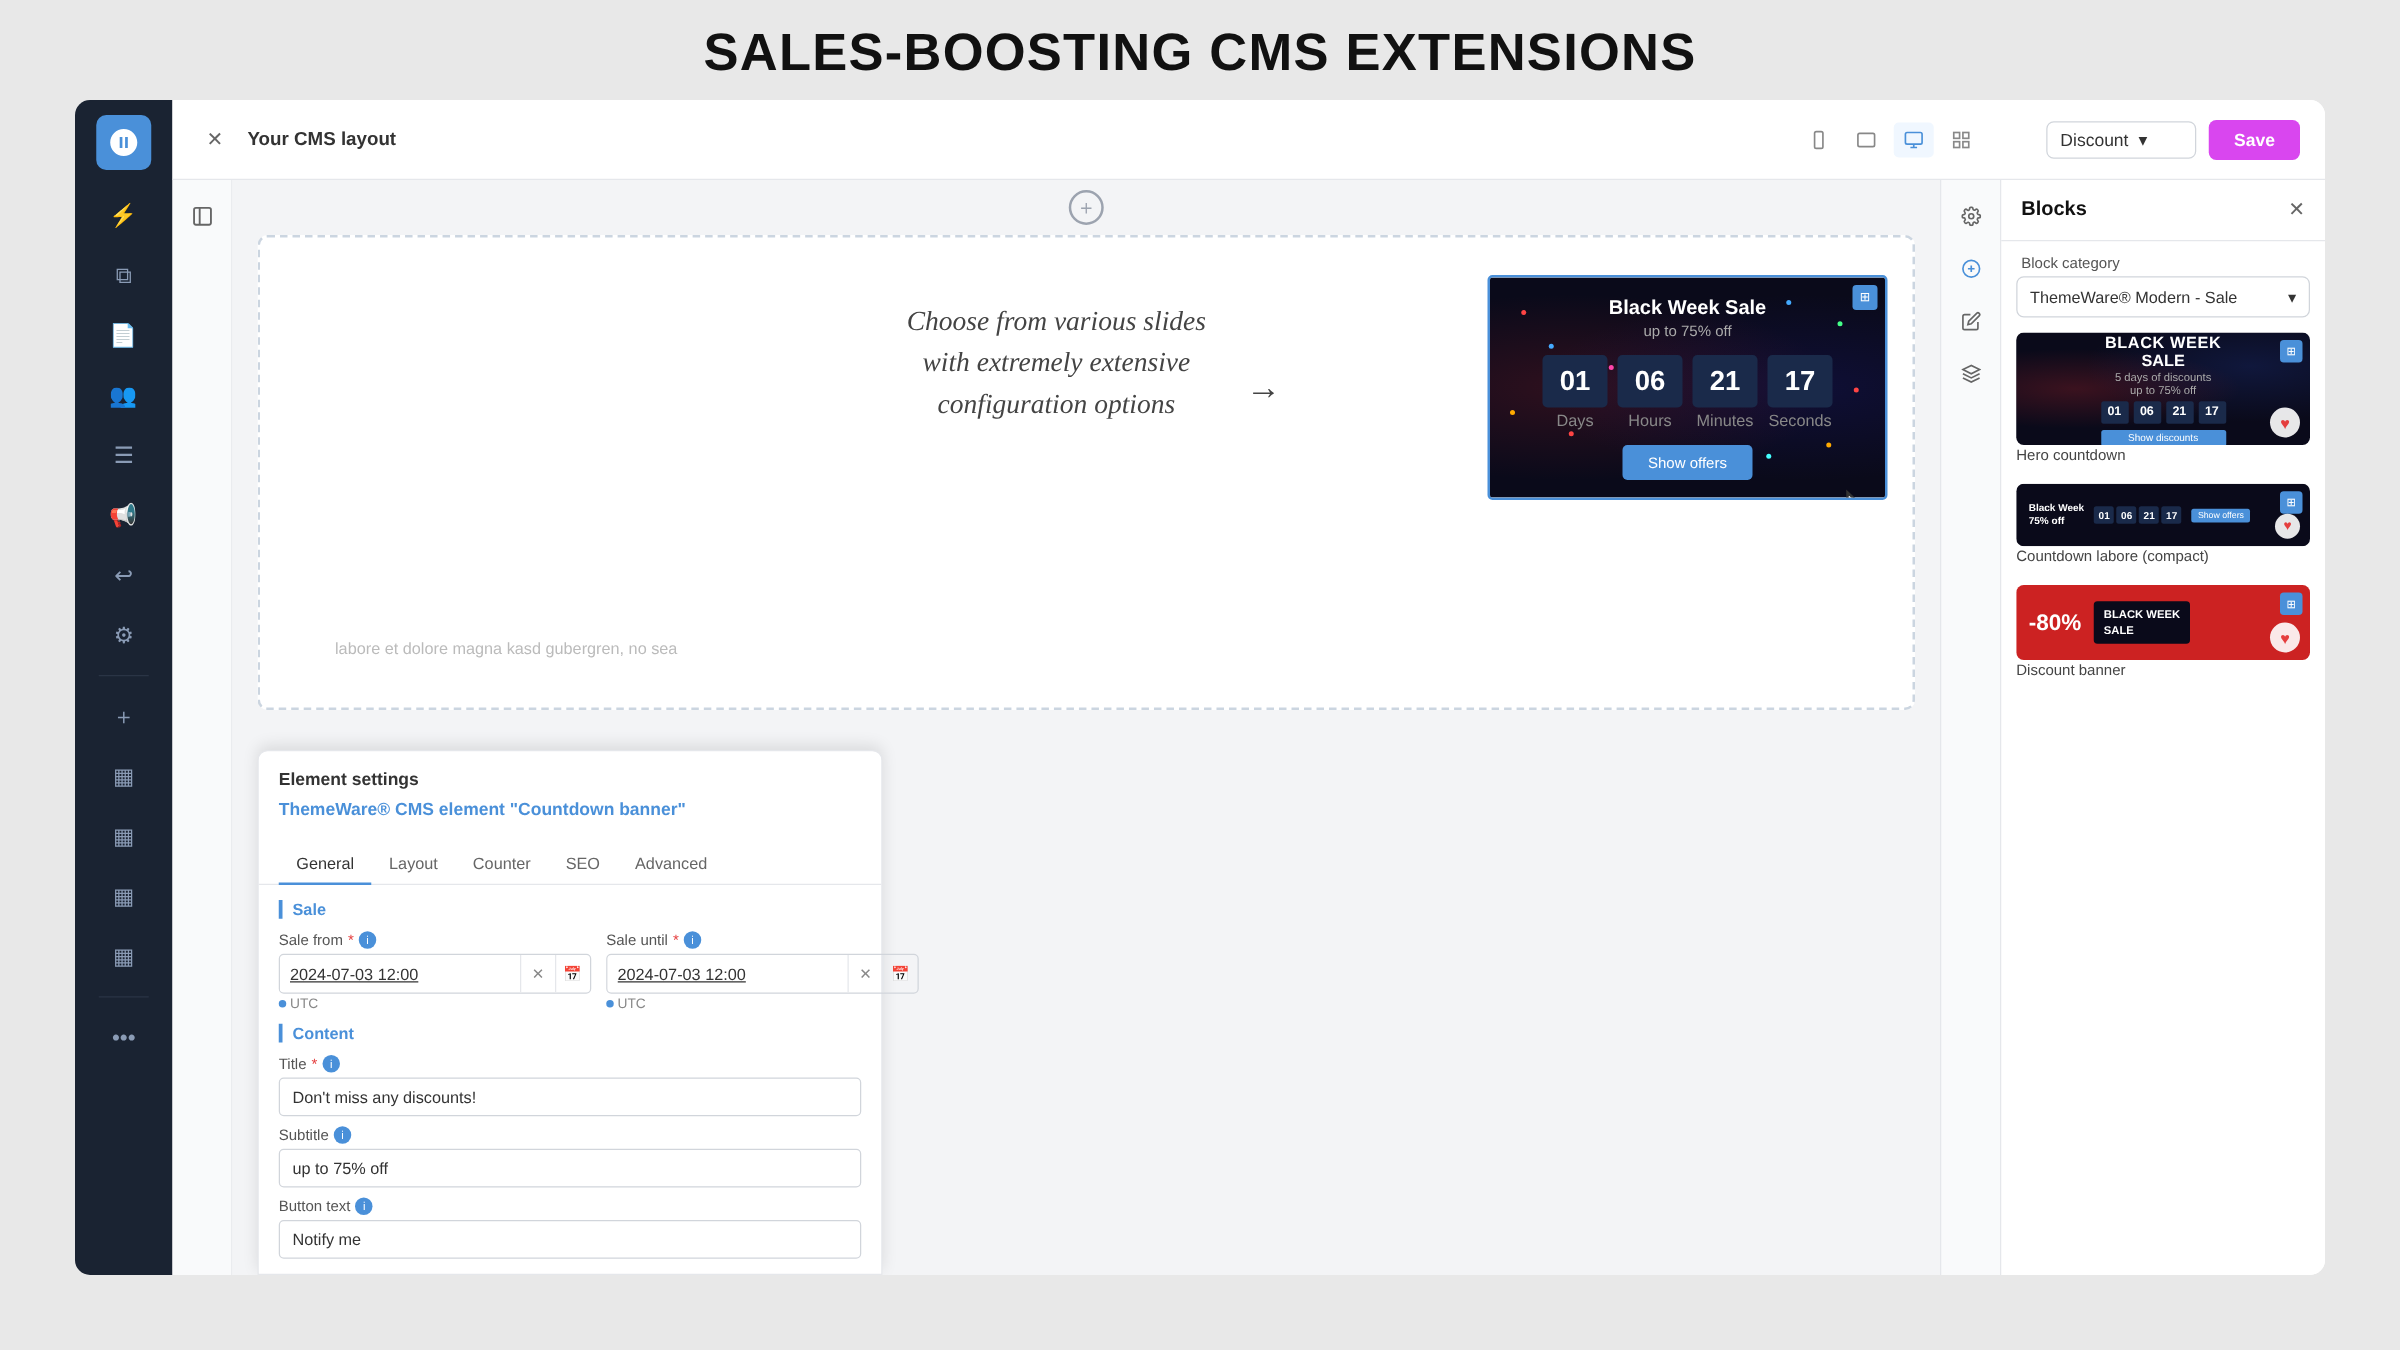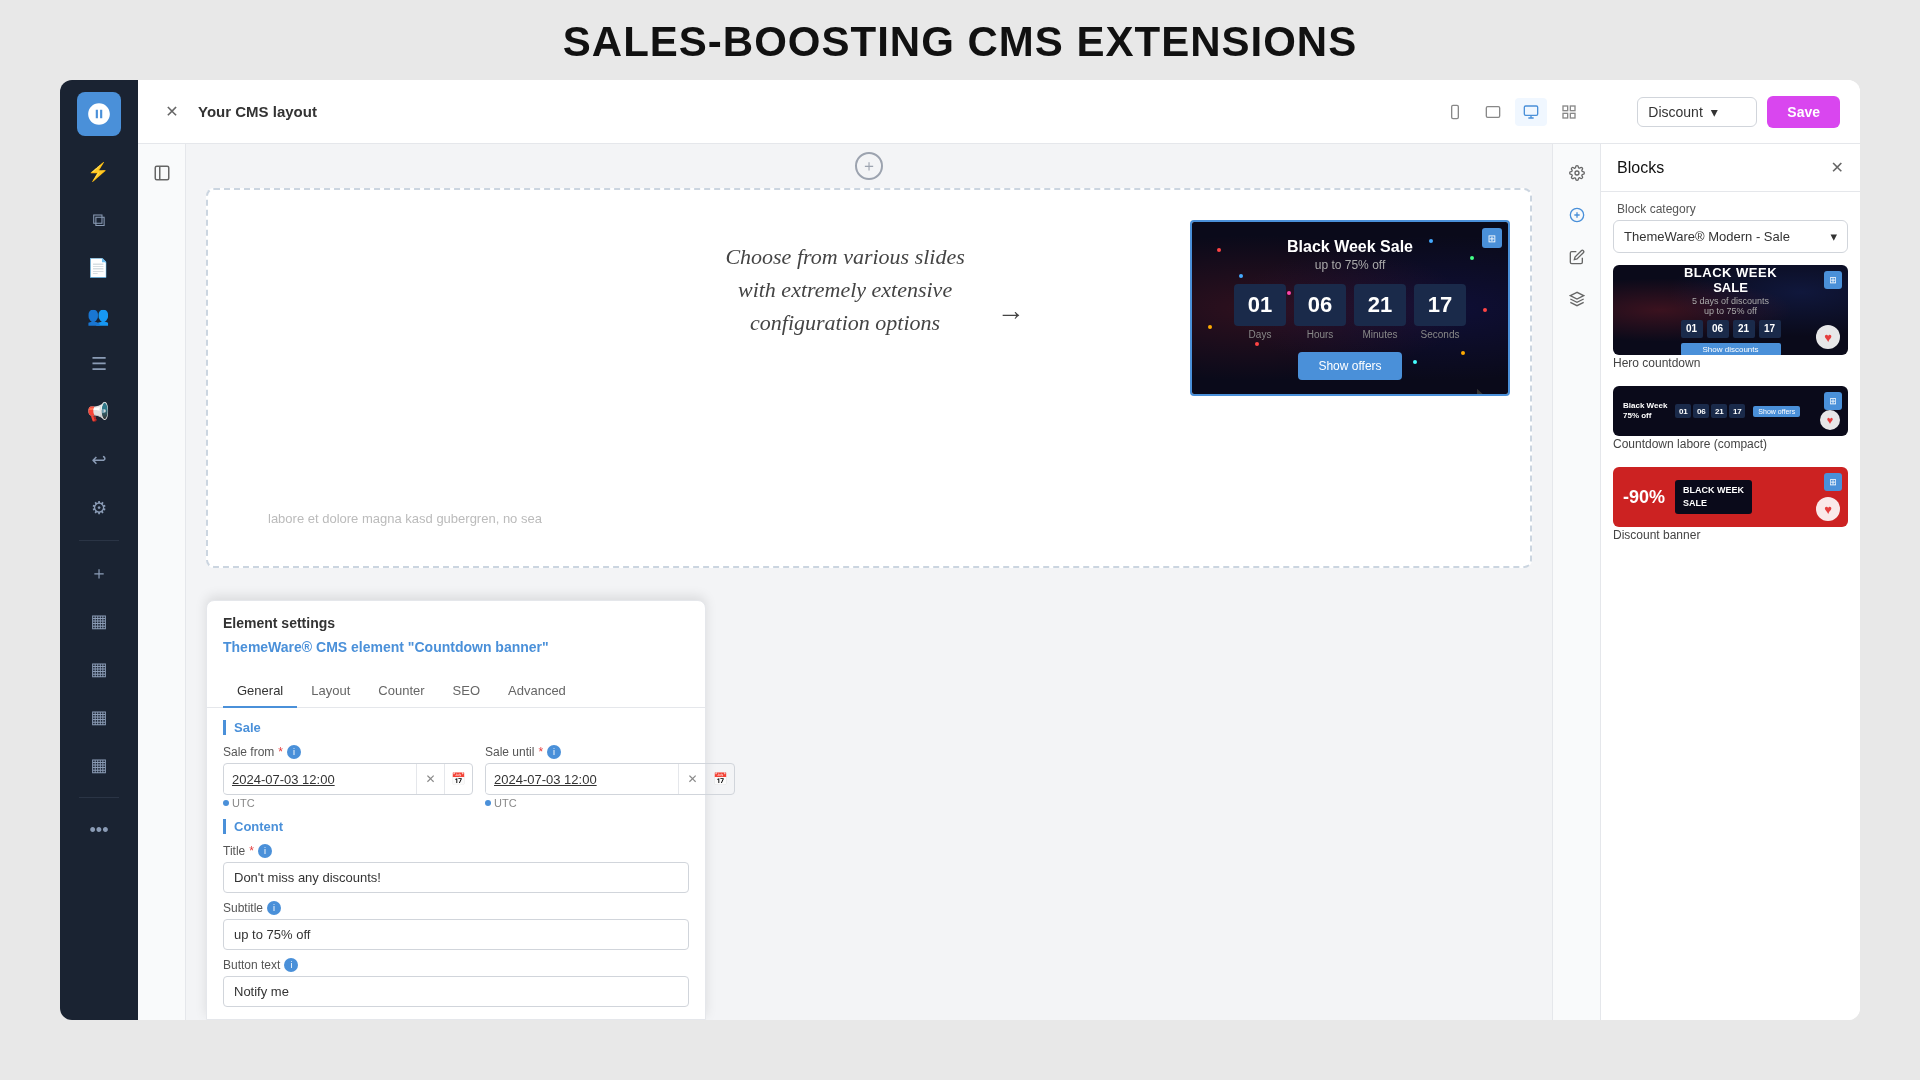--- a/index.html
+++ b/index.html
@@ -264,21 +264,21 @@
       background: #1a2a4a;
       color: #fff;
       font-size: 22px;
       font-weight: 700;
       width: 52px; height: 42px;
       display: flex; align-items: center; justify-content: center;
       border-radius: 4px;
     }
     .count-label {
       color: #888;
-      font-size: 10px;
+      font-size: 13px;
       margin-top: 3px;
     }
     .show-offers-btn {
       display: block;
       margin: 0 auto;
       background: #4a90d9;
       color: #fff;
       border: none;
       border-radius: 4px;
       padding: 7px 20px;
@@ -458,21 +458,21 @@
     }
     .blocks-header {
       display: flex;
       align-items: center;
       justify-content: space-between;
       padding: 14px 16px;
       border-bottom: 1px solid #e5e7eb;
     }
     .blocks-title {
       font-size: 16px;
-      font-weight: 400;
+      font-weight: 700;
       color: #111;
     }
     .blocks-close {
       cursor: pointer;
       color: #666;
       font-size: 16px;
     }
     .block-category-label {
       font-size: 12px;
       color: #555;
@@ -948,21 +948,21 @@
               </div>
               <div class="block-corner">⊞</div>
               <div class="compact-heart">♥</div>
             </div>
             <div class="block-name">Countdown labore (compact)</div>
           </div>
 
           <div class="block-item">
             <div class="block-thumbnail" style="background:#cc2222;height:60px;position:relative;">
               <div class="discount-thumb">
-                <div class="discount-pct">-90%</div>
+                <div class="discount-pct">-80%</div>
                 <div class="discount-text">BLACK WEEK<br>SALE</div>
               </div>
               <div class="block-corner">⊞</div>
               <div class="block-heart">♥</div>
             </div>
             <div class="block-name">Discount banner</div>
           </div>
 
         </div>
 

